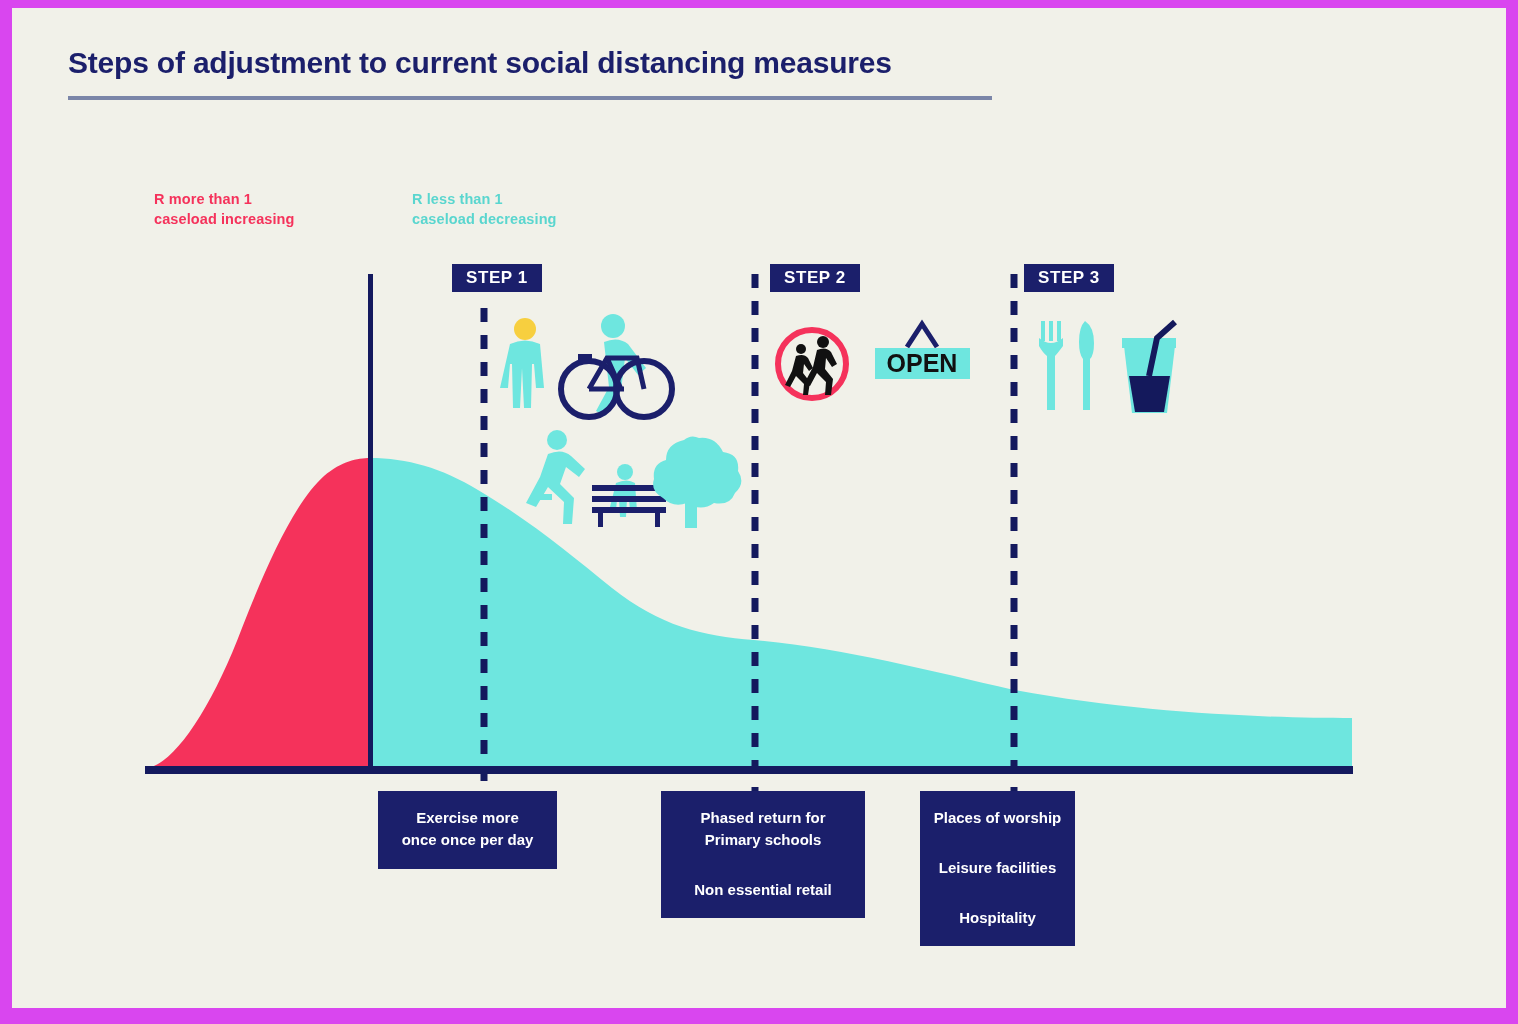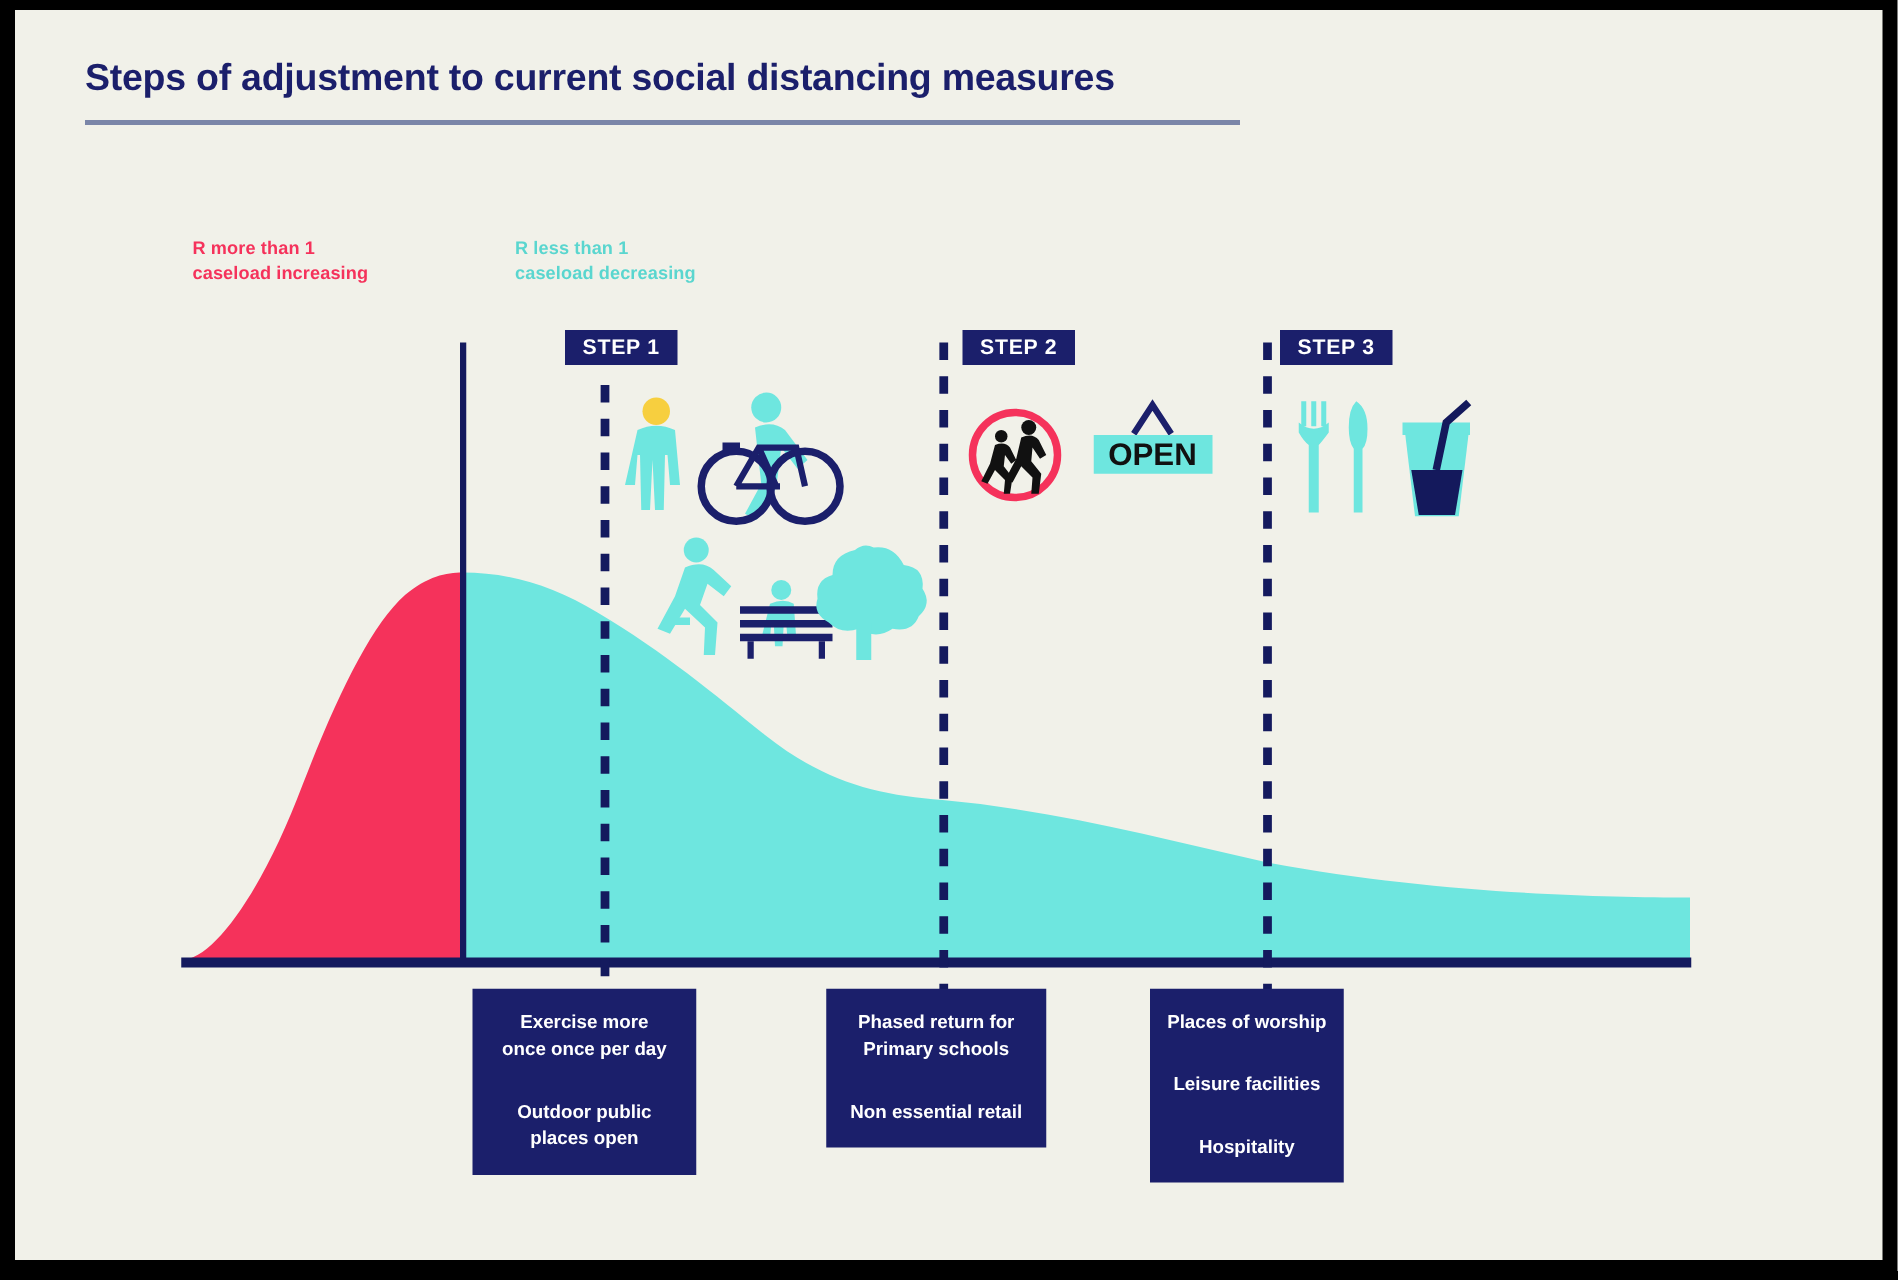--- a/index.html
+++ b/index.html
@@ -4,21 +4,21 @@
 <title>Steps of adjustment to current social distancing measures</title>
 <style>
   html,body{margin:0;padding:0;background:#ffffff;}
   body{
     width:1518px;height:1024px;overflow:hidden;
     font-family:"Liberation Sans","DejaVu Sans",sans-serif;
   }
   #stage{
     position:relative;
     width:1518px;height:1024px;
-    background:#000000;
+    background:#d946ef;
     box-sizing:border-box;
   }
   #canvas{
     position:absolute;
     left:12px;top:8px;
     width:1494px;height:1000px;
     background:#f1f1e9;
   }
   
   #title{
@@ -56,21 +56,21 @@
   .info-box{
     position:absolute;
     background:#1b1f6b;color:#ffffff;
     text-align:center;
     font-size:15px;font-weight:bold;line-height:1.45;
     box-sizing:border-box;
   }
   .info-box .grp{margin:0;}
   .info-box .grp + .grp{margin-top:28px;}
   #info-1{left:366px;top:783px;width:179px;padding:16px 2px 18px;}
-  #info-2{left:649px;top:783px;width:176px;padding:16px 8px 18px;}
+  #info-2{left:649px;top:783px;width:204px;padding:16px 8px 18px;}
   #info-3{left:908px;top:783px;width:155px;padding:16px 8px 18px;}
 </style>
 </head>
 <body>
 
 <div id="stage">
   <div id="canvas">
 
     <div id="title">Steps of adjustment to current social distancing measures</div>
     <div id="title-rule"></div>
@@ -179,24 +179,20 @@
 
     <div class="step-badge" id="badge-1">STEP 1</div>
     <div class="step-badge" id="badge-2">STEP 2</div>
     <div class="step-badge" id="badge-3">STEP 3</div>
 
     <div class="info-box" id="info-1">
       <div class="grp">
         <div>Exercise more</div>
         <div>once once per day</div>
       </div>
-      <div class="grp">
-        <div>Outdoor public</div>
-        <div>places open</div>
-      </div>
     </div>
 
     <div class="info-box" id="info-2">
       <div class="grp">
         <div>Phased return for</div>
         <div>Primary schools</div>
       </div>
       <div class="grp">
         <div>Non essential retail</div>
       </div>

